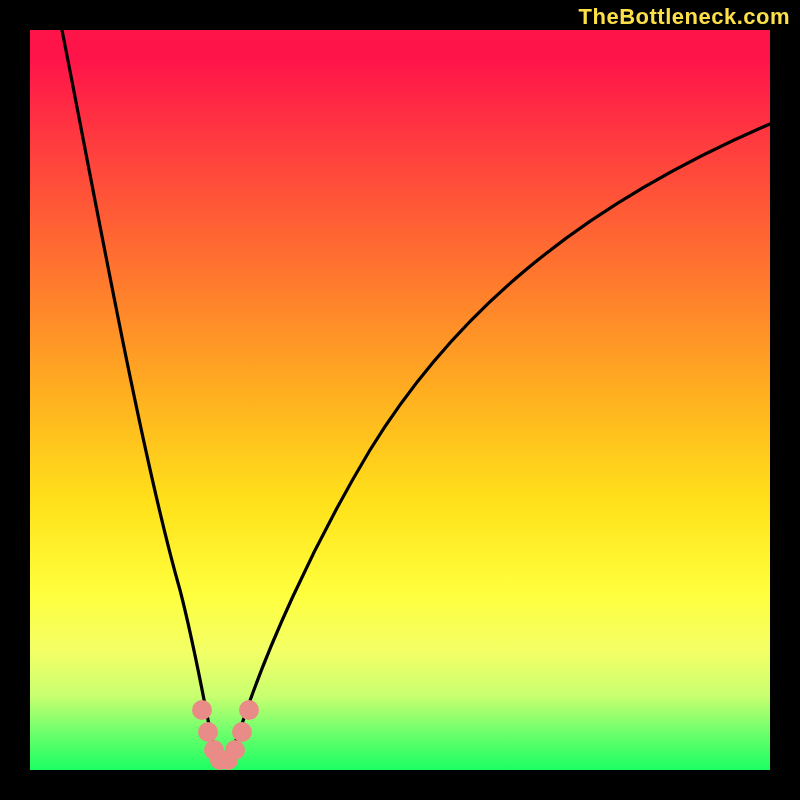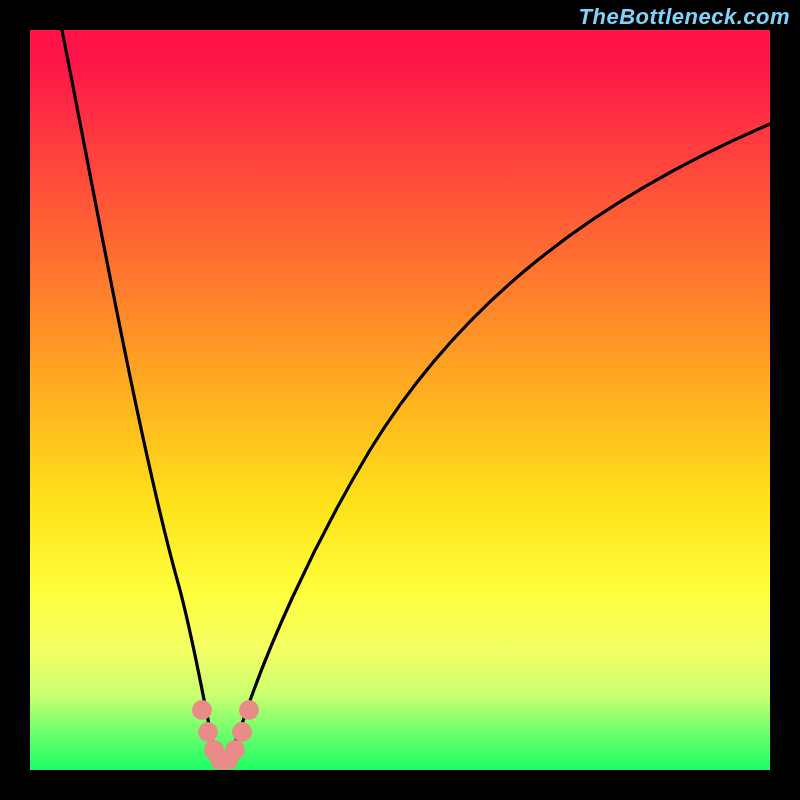--- a/index.html
+++ b/index.html
@@ -14,26 +14,25 @@
   .frame {
     position: relative;
     width: 800px;
     height: 800px;
     background: #000;
   }
   .attribution {
     position: absolute;
     top: 4px;
     right: 10px;
-    color: #7dd3fc;
+    color: #fde047;
     font-size: 22px;
     font-weight: 600;
     letter-spacing: 0.5px;
     z-index: 3;
-    font-style: italic;
   }
   .plot-outer {
     position: absolute;
     left: 30px;
     top: 30px;
     width: 740px;
     height: 740px;
     background: #000;
   }
   .plot-inner {

